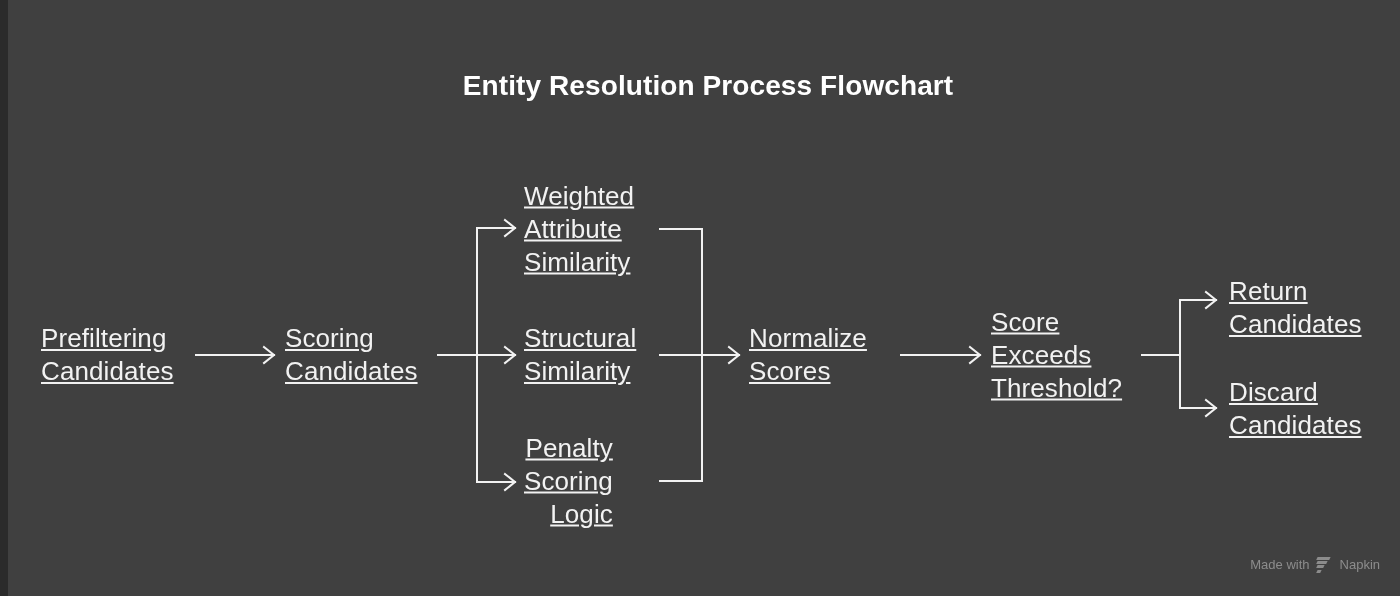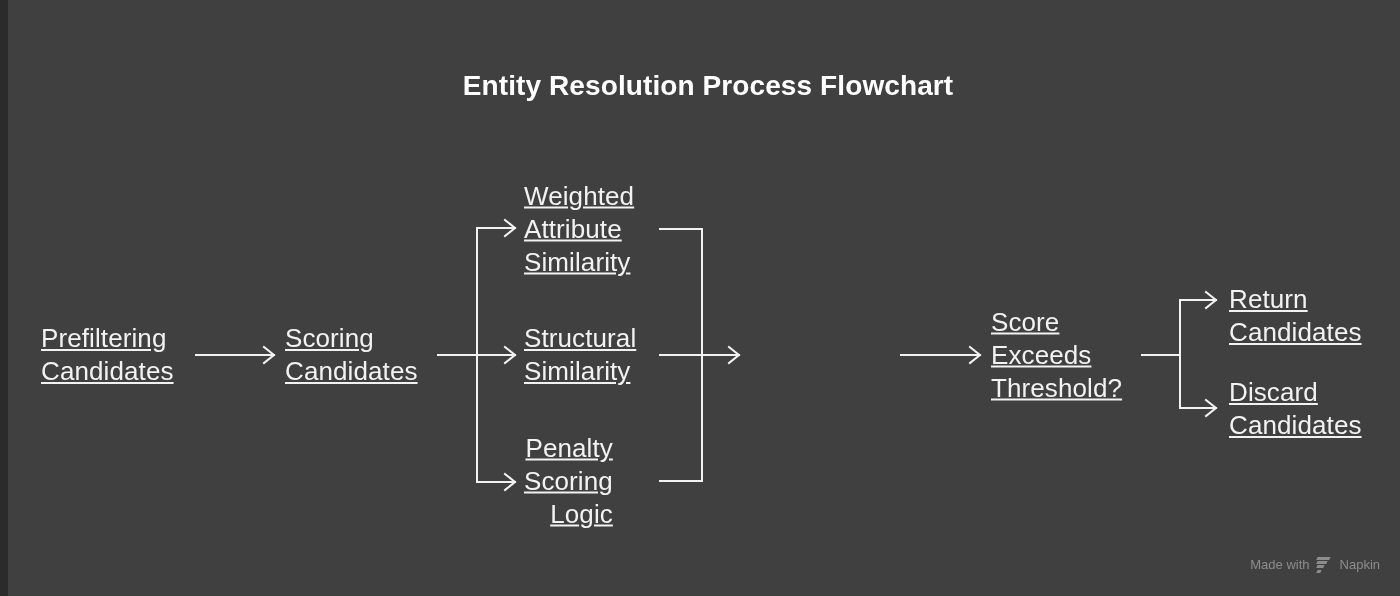--- a/index.html
+++ b/index.html
@@ -138,24 +138,26 @@
   <div class="node mid" style="left:277px; top:355px;">Scoring
 Candidates</div>
   <div class="node mid" style="left:516px; top:229px;">Weighted
 Attribute
 Similarity</div>
   <div class="node mid" style="left:516px; top:355px;">Structural
 Similarity</div>
   <div class="node mid" style="left:516px; top:481px;text-align:right;">Penalty
 Scoring
 Logic</div>
+  <div class="node mid" style="left:741px; top:355px;">Normalize
+Scores</div>
   <div class="node mid" style="left:983px; top:355px;">Score
 Exceeds
 Threshold?</div>
-  <div class="node mid" style="left:1221px;top:316px;">Return
+  <div class="node mid" style="left:1221px;top:308px;">Return
 Candidates</div>
   <div class="node mid" style="left:1221px;top:409px;">Discard
 Candidates</div>
 
   <div id="watermark">
     <span>Made with</span>
     <span class="wm-logo">
         <i></i>
         <i></i>
         <i></i>

